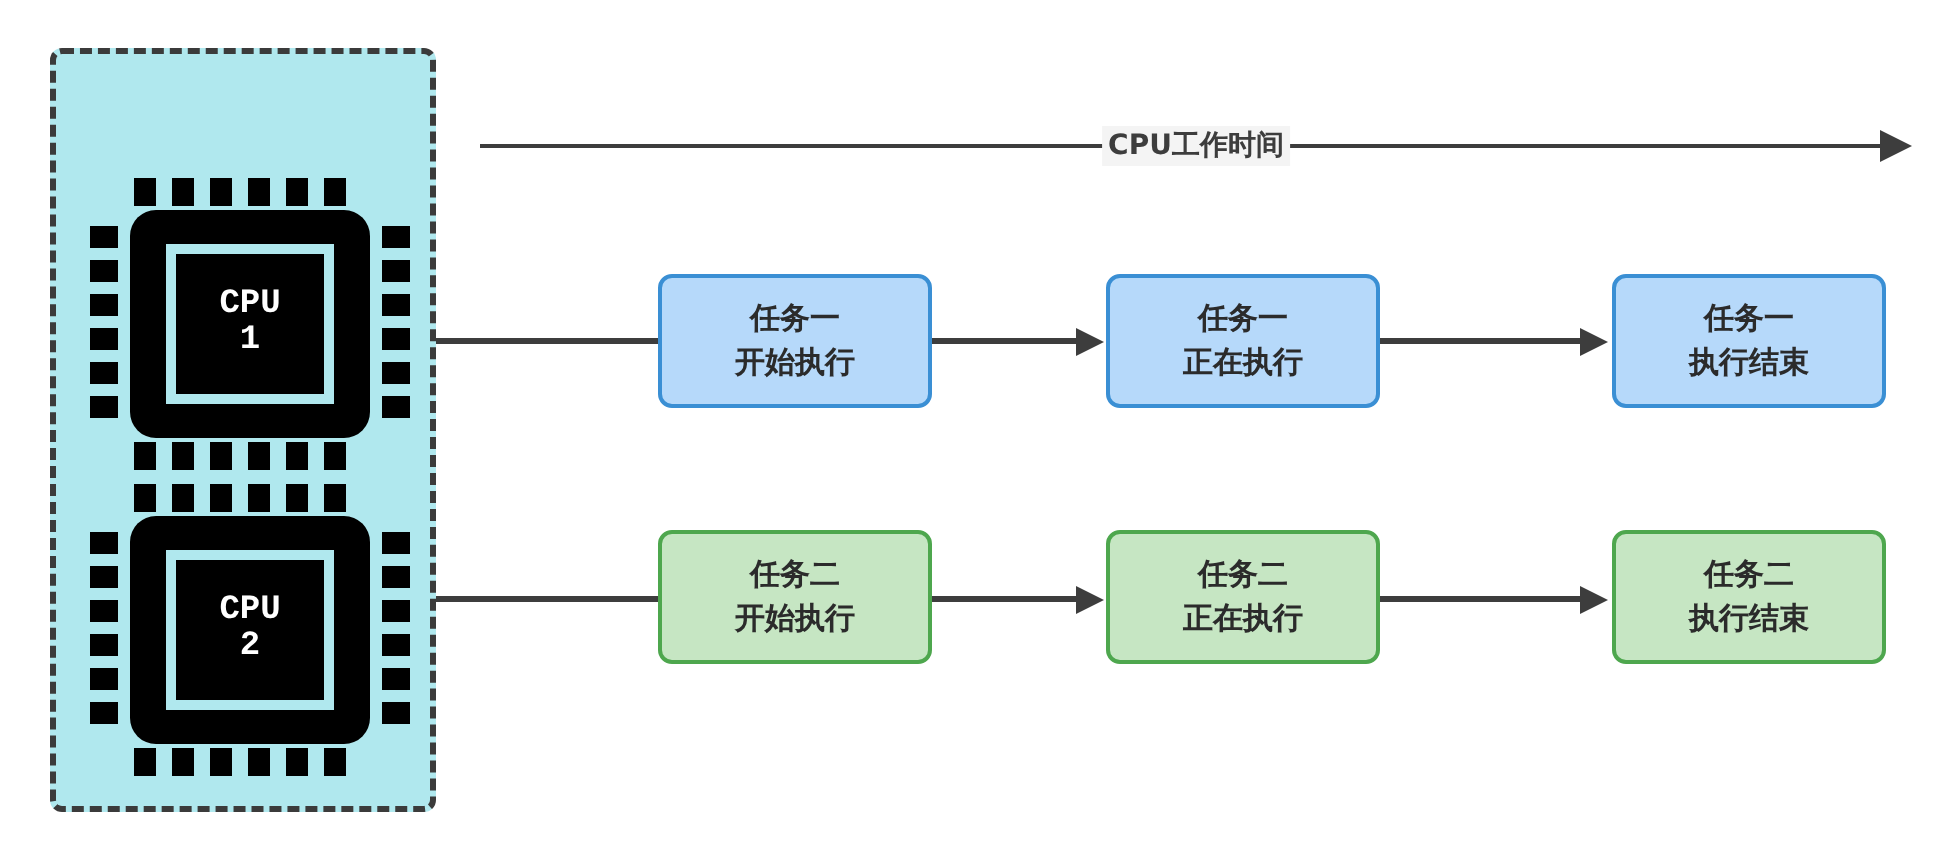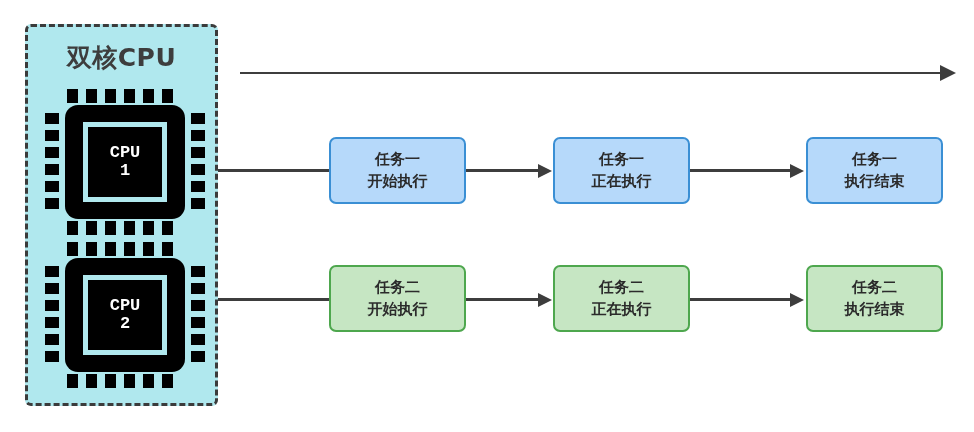--- a/index.html
+++ b/index.html
@@ -177,21 +177,20 @@
     border-bottom: 7px solid transparent;
     border-left: 14px solid #3d3d3d;
   }
 </style>
 </head>
 <body>
 
 <div id="canvas">
 
   <div class="cpu-container">
-    <div class="cpu-title">双核CPU</div>
 
     <div class="chip chip-1">
       <div class="pin pin-top" style="left:22px;top:0px;"></div>
       <div class="pin pin-top" style="left:41px;top:0px;"></div>
       <div class="pin pin-top" style="left:60px;top:0px;"></div>
       <div class="pin pin-top" style="left:79px;top:0px;"></div>
       <div class="pin pin-top" style="left:98px;top:0px;"></div>
       <div class="pin pin-top" style="left:117px;top:0px;"></div>
 
       <div class="pin pin-bottom" style="left:22px;top:132px;"></div>
@@ -261,20 +260,21 @@
             <span>2</span>
           </div>
         </div>
       </div>
     </div>
   </div>
 
   <div class="timeline">
     <div class="timeline-line"></div>
     <div class="timeline-head"></div>
+    <div class="timeline-label">CPU工作时间</div>
   </div>
 
   <div class="conn" style="left:218px; top:169px; width:113px;"></div>
 
   <div class="task-box blue" style="left:329px; top:137px;">
     <span>任务一</span>
     <span>开始执行</span>
   </div>
 
   <div class="conn" style="left:466px; top:169px; width:72px;"></div>

